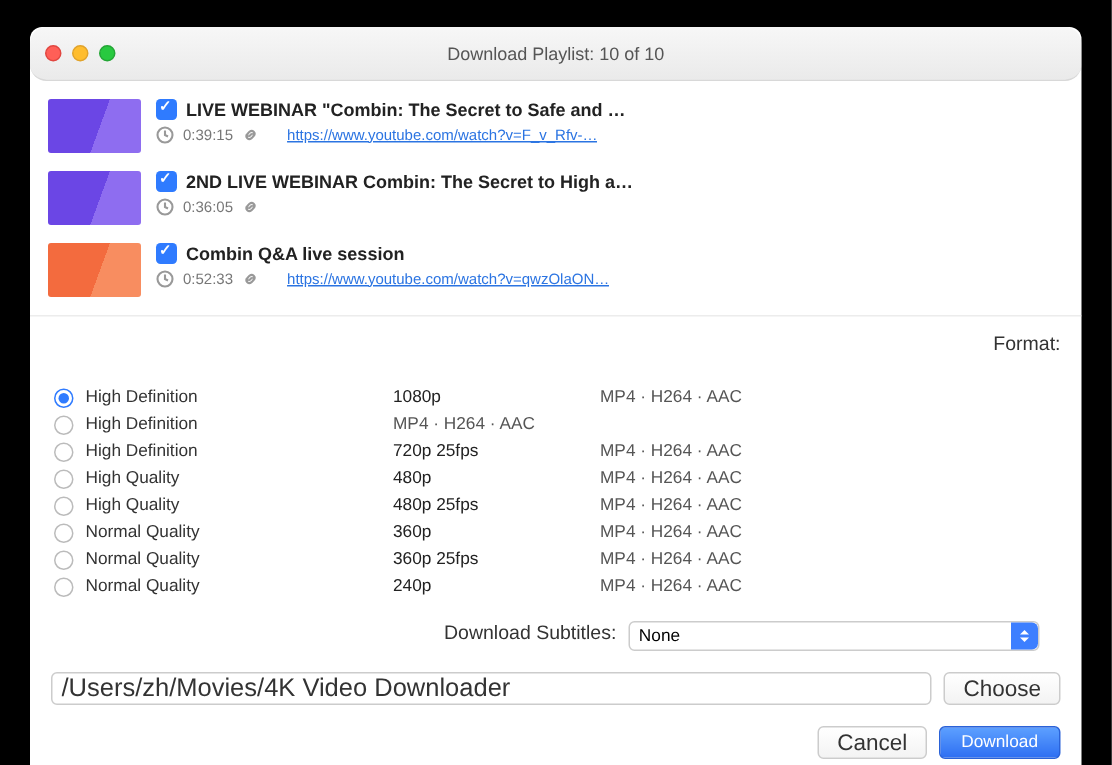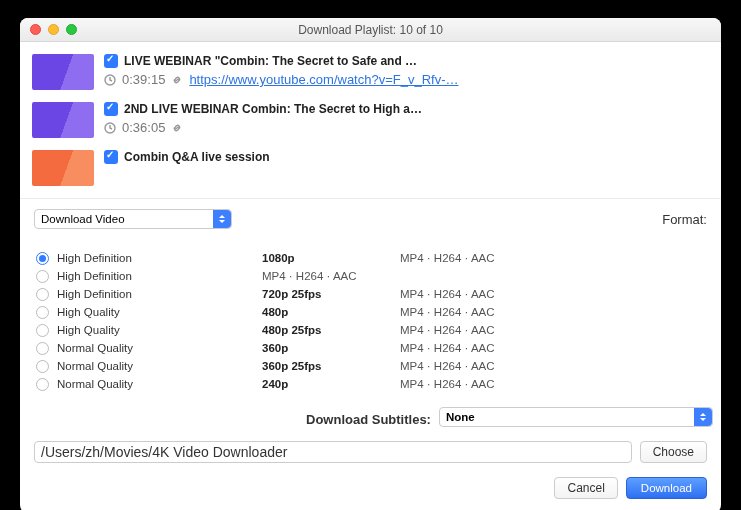--- a/index.html
+++ b/index.html
@@ -6,48 +6,49 @@
   html, body { background: #000; }
   .window {
     width: 701px;
     margin: 18px auto 0;
     background: #fff;
     border-radius: 8px;
     box-shadow: 0 20px 50px rgba(0,0,0,.5);
     overflow: hidden;
   }
   .titlebar {
-    height: 24px;
+    height: 36px;
     background: linear-gradient(#f7f7f7,#eaeaea);
     border-bottom: 1px solid #d8d8d8;
     display: flex;
     align-items: center;
     position: relative;
+    border-radius: 11px;
   }
   .traffic { display:flex; gap:7px; margin-left:10px; }
   .dot { width:11px; height:11px; border-radius:50%; }
   .dot.red{background:#ff5f57;border:1px solid #e14640}
   .dot.yellow{background:#ffbd2e;border:1px solid #e1a32b}
   .dot.green{background:#28c940;border:1px solid #24a636}
   .titlebar .title{
     position:absolute;left:0;right:0;text-align:center;
     font-size:12px;color:#555;font-weight:400;
   }
 
   .list { padding: 6px 0 0; }
   .item { display:flex; padding:6px 12px; gap:10px; }
   .thumb { width:62px; height:36px; border-radius:2px; flex-shrink:0; overflow:hidden; }
   .thumb.purple { background: linear-gradient(110deg,#6b46e5 0%,#6b46e5 55%,#8e6df0 55%,#8e6df0 100%); }
   .thumb.orange { background: linear-gradient(110deg,#f36b3e 0%,#f36b3e 55%,#f88d60 55%,#f88d60 100%); }
   .item-body { flex:1; min-width:0; }
   .title-row { display:flex; align-items:center; gap:6px; font-size:12px; font-weight:600; color:#222;}
   .chk { width:14px; height:14px; background:#2f7bff; border-radius:3px; position:relative; flex-shrink:0;}
   .chk::after{content:"✓";color:#fff;font-size:10px;position:absolute;top:-1px;left:2px;font-weight:700}
-  .meta-row { display:flex; align-items:center; gap:6px; font-size:13px; color:#777; margin-top:4px;}
-  .meta-row .link { color:#2b74e2; text-decoration:underline; white-space:nowrap; overflow:hidden; text-overflow:ellipsis; max-width:330px;}
+  .meta-row { display:flex; align-items:center; gap:6px; font-size:10px; color:#777; margin-top:4px;}
+  .meta-row .link { color:#2b74e2; text-decoration:underline; white-space:nowrap; overflow:hidden; text-overflow:ellipsis; max-width:330px;margin-left:12px;}
   .ico { width:12px;height:12px; display:inline-flex; align-items:center; justify-content:center; }
   .ico svg { width:12px;height:12px; stroke:#999; fill:none; stroke-width:1.4;}
 
   .divider { height:1px; background:#ececec; margin-top:6px;}
 
   .controls { padding:10px 14px 4px; }
   .row { display:flex; align-items:center; gap:8px; margin-bottom:8px; }
   .select {
     flex:1; min-width:0;
     height:20px; border:1px solid #ccc; border-radius:4px;
@@ -63,34 +64,34 @@
   .select .btn::after{content:"";border:3px solid transparent;border-top-color:#fff;margin-top:1px}
 
   .label { font-size:13px; color:#333; white-space:nowrap; }
 
   .quality-table { font-size:11.5px;margin-top:20px; }
   .qrow { display:flex; align-items:center; height:18px; padding:0 2px;}
   .radio { width:13px;height:13px;border:1px solid #bbb;border-radius:50%;margin-right:8px;position:relative;flex-shrink:0}
   .radio.on{border-color:#2f7bff}
   .radio.on::after{content:"";position:absolute;inset:2px;background:#2f7bff;border-radius:50%}
   .q-name{width:205px;color:#333}
-  .q-res{width:138px;font-weight:700;color:#222}
+  .q-res{width:138px;font-weight:400;color:#222}
   .q-fmt{color:#555}
 
-  .subs-row { display:flex; align-items:flex-end; gap:8px; padding:10px 24px 0;font-weight:bold;}
+  .subs-row { display:flex; align-items:flex-start; gap:8px; padding:10px 14px 0;}
   .subs-row .label{margin-left:auto}
   .subs-row .select{flex:0 0 274px}
 
   .path-row { display:flex; gap:8px; padding:14px 14px 0;}
   .path-input {
     flex:1; height:22px; border:1px solid #ccc; border-radius:4px;
-    font-size:14px; padding:0 6px; color:#333;
+    font-size:17px; padding:0 6px; color:#333;
   }
   .btn-plain {
-    height:22px; padding:0 12px; font-size:12px;
+    height:22px; padding:0 12px; font-size:15px;
     background:linear-gradient(#fff,#f3f3f3); border:1px solid #ccc;
     border-radius:4px; color:#333; cursor:pointer;
   }
 
   .footer { display:flex; justify-content:flex-end; gap:8px; padding:14px; }
   .btn-primary {
     height:22px; padding:0 14px; font-size:11.5px;
     background:linear-gradient(#5da0ff,#2e6ff2); border:1px solid #2a62d8;
     border-radius:4px; color:#fff; cursor:pointer;
   }
@@ -156,31 +157,42 @@
       </div>
     </div>
       </div>
       <div class="item">
     <div class="thumb orange"></div>
     <div class="item-body">
       <div class="title-row">
         <div class="chk"></div>
         <span>Combin Q&amp;A live session</span>
       </div>
+      <div class="meta-row">
+        <span class="ico">
+              <svg viewBox="0 0 12 12">
+                <circle cx="6" cy="6" r="5"></circle>
+                <path d="M6 3v3l2 1"></path>
+              </svg>
+            </span>
+        <span>0:52:33</span>
+        <span class="ico">
+              <svg viewBox="0 0 12 12">
+                <path d="M5 7l2-2M4.5 7.5a2 2 0 0 1 0-2.8l1-1a2 2 0 0 1 2.8 2.8M7.5 4.5a2 2 0 0 1 0 2.8l-1 1a2 2 0 0 1-2.8-2.8"></path>
+              </svg>
+            </span>
+        <a class="link">https://www.youtube.com/watch?v=qwzOlaON…</a>
+      </div>
     </div>
       </div>
     </div>
   <div class="divider"></div>
 
   <div class="controls">
     <div class="row">
-      <div class="select" style="flex:0 0 198px">
-        <span>Download Video</span>
-        <div class="btn"></div>
-      </div>
       <div style="flex:1"></div>
       <span class="label">Format:</span>
     </div>
 
     <div class="quality-table" id="quality-table">
         <div class="qrow">
     <div class="radio on"></div>
     <div class="q-name">High Definition</div>
     <div class="q-res">1080p</div>
     <div class="q-fmt">MP4 · H264 · AAC</div>

